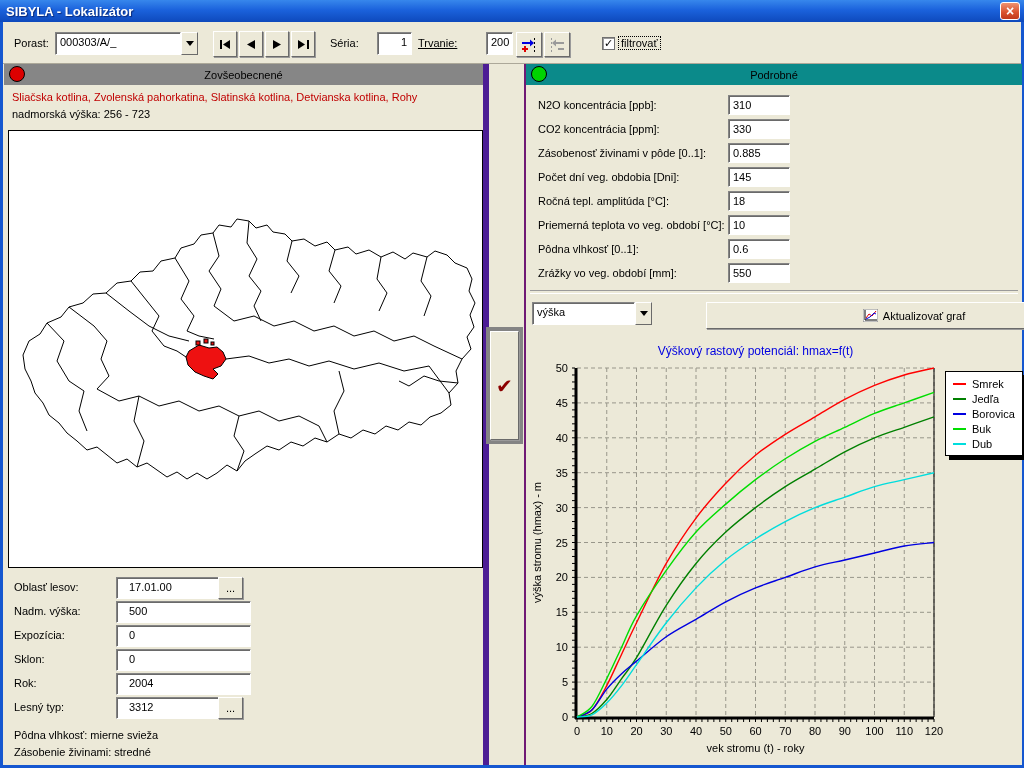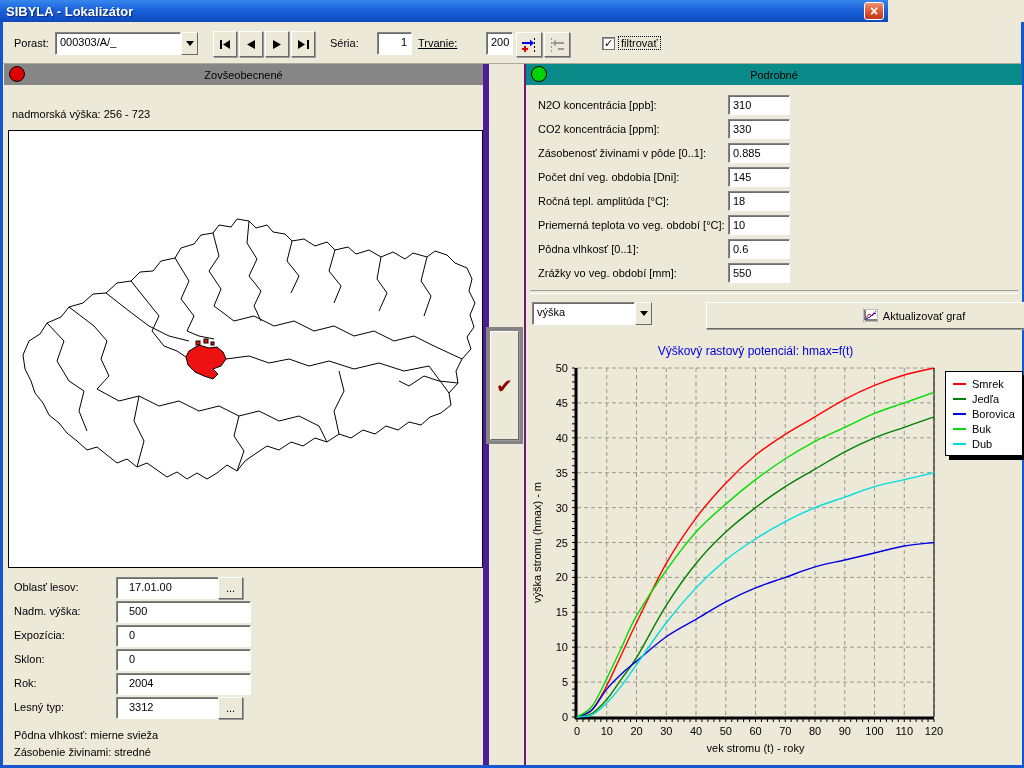--- a/index.html
+++ b/index.html
@@ -1,19 +1,19 @@
 <!DOCTYPE html>
 <html><head>
 <meta charset="utf-8">
 <style>
   html,body{margin:0;padding:0;width:1024px;height:768px;overflow:hidden;
     font-family:"Liberation Sans","DejaVu Sans",sans-serif;font-size:11px;color:#000;}
   .window{position:absolute;inset:0;background:#ECE9D8;}
   
-  .titlebar{position:absolute;left:0;top:0;width:888px;height:22px;
+  .titlebar{position:absolute;left:0;top:0;width:1024px;height:22px;
     background:linear-gradient(180deg,#3787EC 0%,#1B62DC 45%,#0E49BC 100%);
     display:flex;align-items:center;}
   .titlebar .title{color:#fff;font-weight:bold;font-size:13px;margin-left:6px;
     text-shadow:1px 1px 1px #0a2a7a;}
   .close-btn{position:absolute;right:4px;top:2px;width:20px;height:18px;border-radius:3px;
     background:linear-gradient(180deg,#F0926F 0%,#D9512D 60%,#C03A1C 100%);
     border:1px solid #fff;color:#fff;font-weight:bold;font-size:14px;line-height:16px;
     text-align:center;cursor:pointer;box-sizing:border-box;}
   .win-edge{position:absolute;background:#1557D0;}
   .edge-l{left:0;top:22px;bottom:0;width:3px;}
@@ -155,20 +155,21 @@
       <span>✓</span>
     </div>
     <span class="lbl focus-dotted" style="left:616px;top:15px;">filtrovať</span>
   </div>
 
   <div class="left-panel">
     <div class="panel-hdr hdr-grey">
       <div class="circle" style="background:#DD0000;"></div>
       <span>Zovšeobecnené</span>
     </div>
+    <div class="red-info">Sliačska kotlina, Zvolenská pahorkatina, Slatinská kotlina, Detvianska kotlina, Rohy</div>
     <div class="alt-info">nadmorská výška: 256 - 723</div>
 
     <div class="map-box">
       <svg width="473" height="436" viewBox="0 0 473 436">
         <g fill="none" stroke="#000" stroke-width="1">
           <path d="M14,224 L20,210 31,203 38,192 52,186 60,176 74,172 84,163 97,162 108,152 122,150 131,141 144,140 152,130 166,127 172,117 185,113 192,104 204,102 210,94 222,96 228,88 240,90 247,97 258,94 264,101 276,103 283,110 295,108 306,115 318,111 326,119 339,116 347,123 360,119 372,126 384,121 396,128 404,122 418,126 426,120 438,124 446,132 458,137 463,148 460,160 466,172 461,184 465,196 458,206 462,218 453,228 447,240 449,252 440,262 442,274 432,282 421,286 412,294 400,291 389,299 377,295 366,303 354,299 342,307 330,303 318,311 306,307 294,315 282,311 270,319 258,315 246,323 236,330 228,340 218,334 208,342 198,348 188,342 178,348 168,341 158,346 148,339 138,332 128,336 118,328 108,332 98,324 88,316 78,319 68,310 58,302 50,292 40,284 34,272 26,262 22,250 16,238 Z"></path>
           <path d="M60,176 L85,195 98,210 92,228 100,245 88,258"></path>
           <path d="M122,150 L138,170 150,185 143,200 155,215"></path>
           <path d="M166,127 L180,150 172,168 185,185 178,200"></path>
           <path d="M204,102 L210,125 200,140 212,158 205,175"></path>

